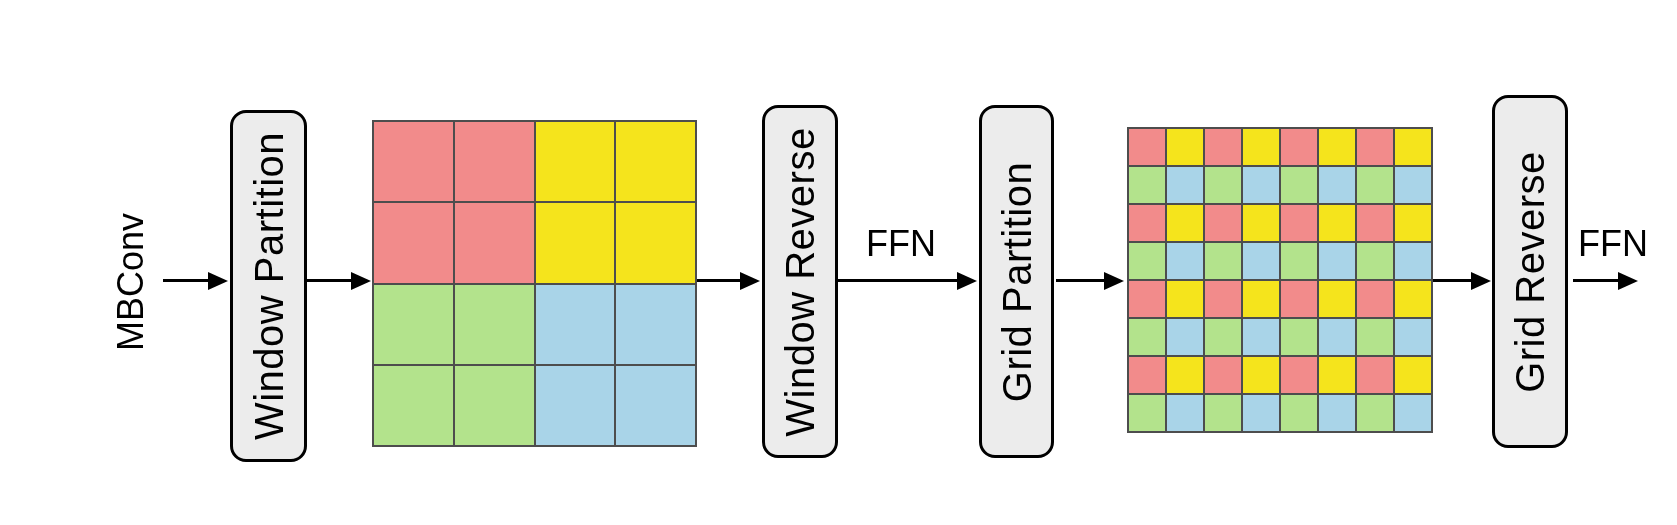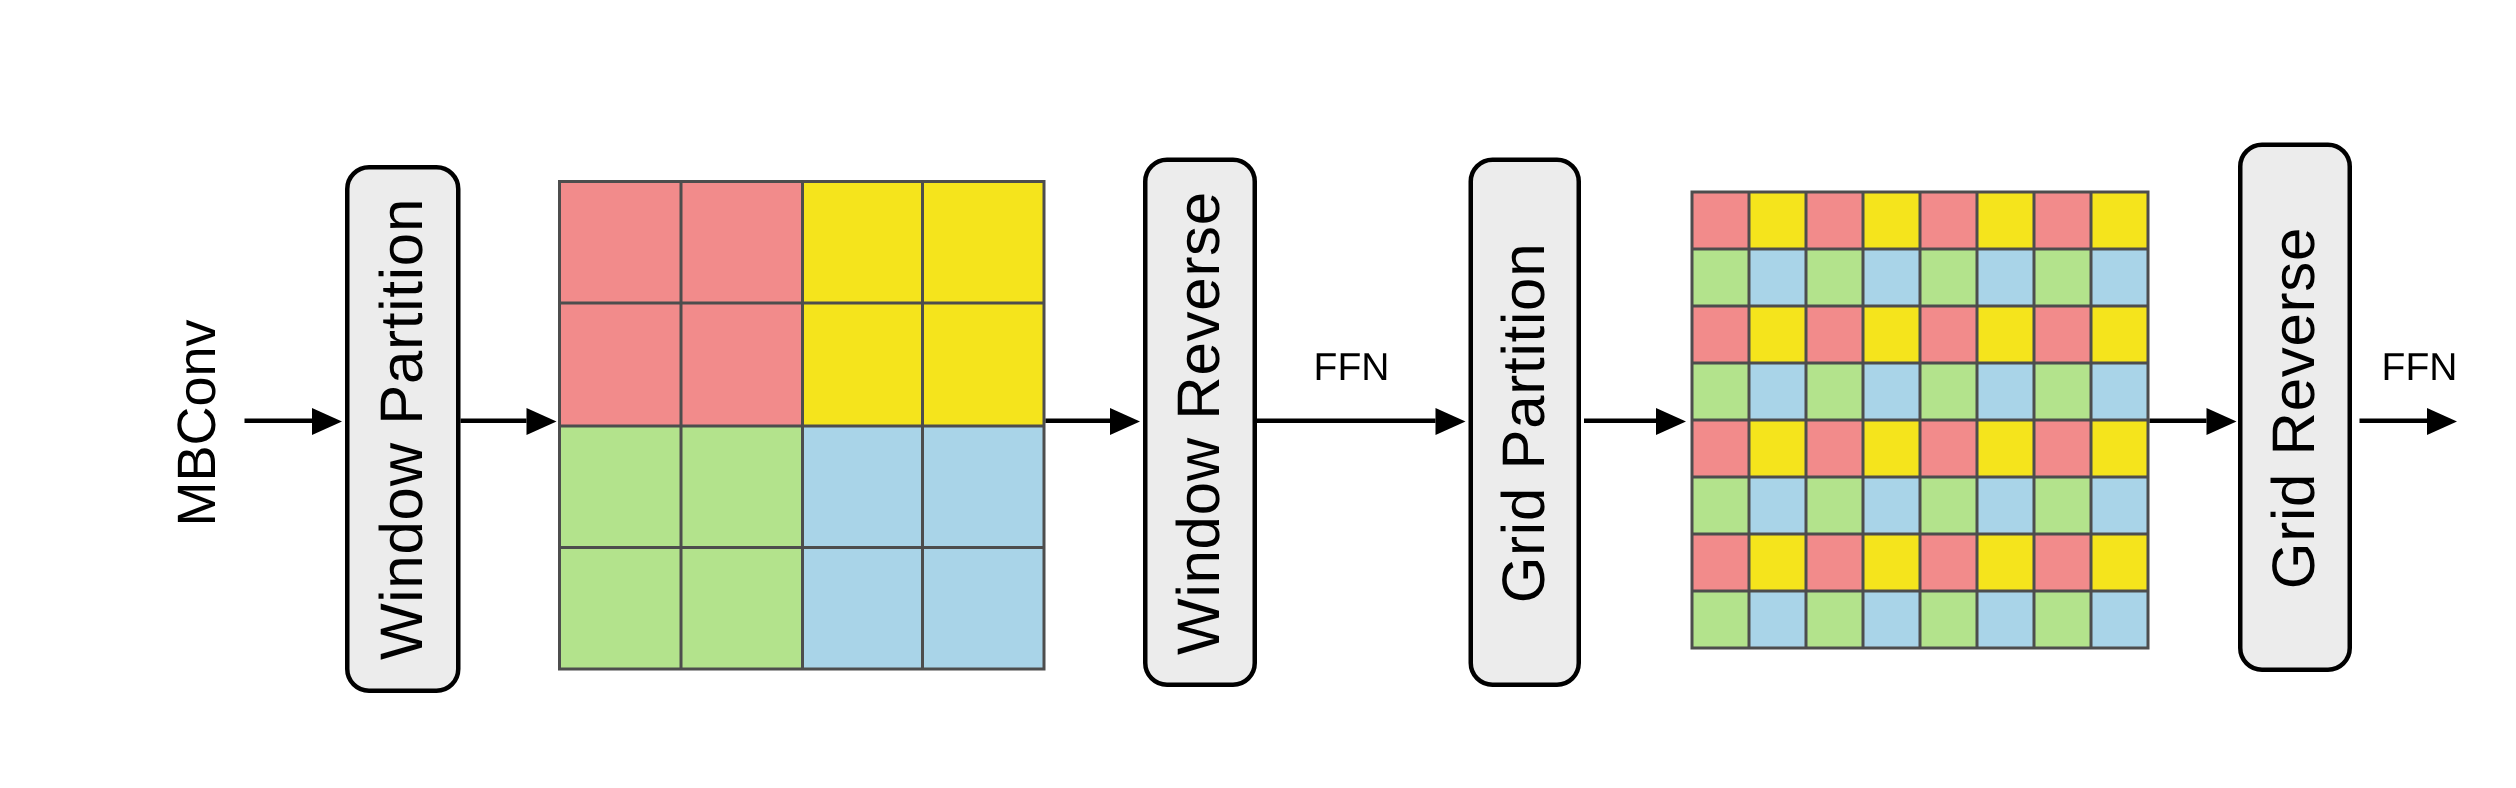--- a/index.html
+++ b/index.html
@@ -45,21 +45,21 @@
   #window-reverse-box   { left:762px; top:105px; width:76px;  height:353px; }
   #grid-partition-box   { left:979px; top:105px; width:75px;  height:353px; }
   #grid-reverse-box     { left:1492px; top:95px; width:76px;  height:353px; }
 
   
   .ffn {
     position:absolute;
     width:100px; height:40px;
     line-height:40px;
     text-align:center;
-    font-size:26px;
+    font-size:36px;
   }
   #ffn-label-1 { left:851px;  top:224px; }
   #ffn-label-2 { left:1563px; top:224px; }
 
   
   .arrow {
     position:absolute;
     height:3px;
     background:#000;
     top:279px;

